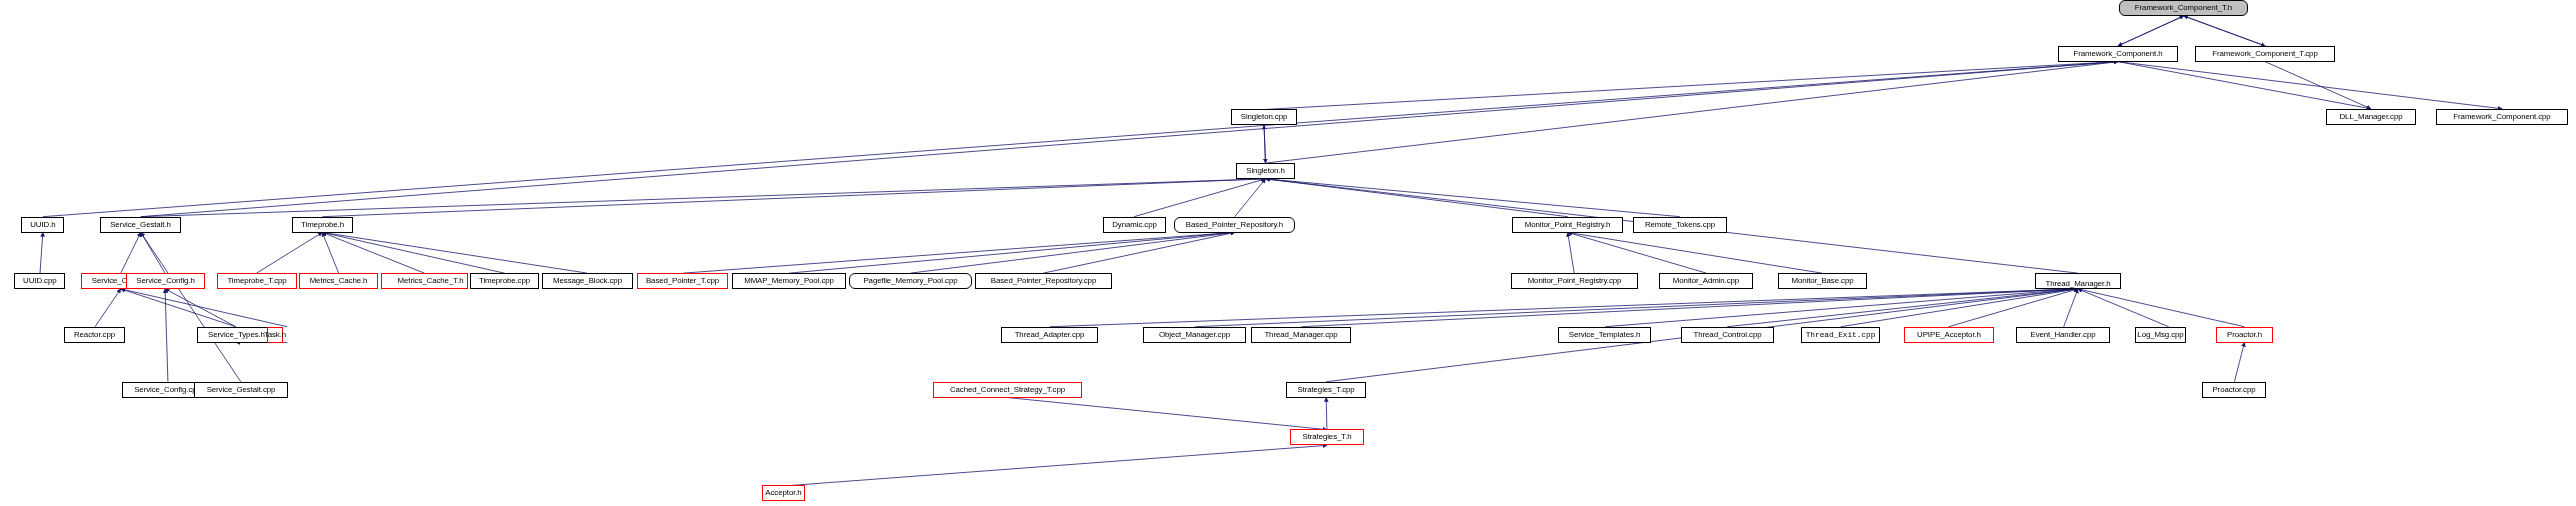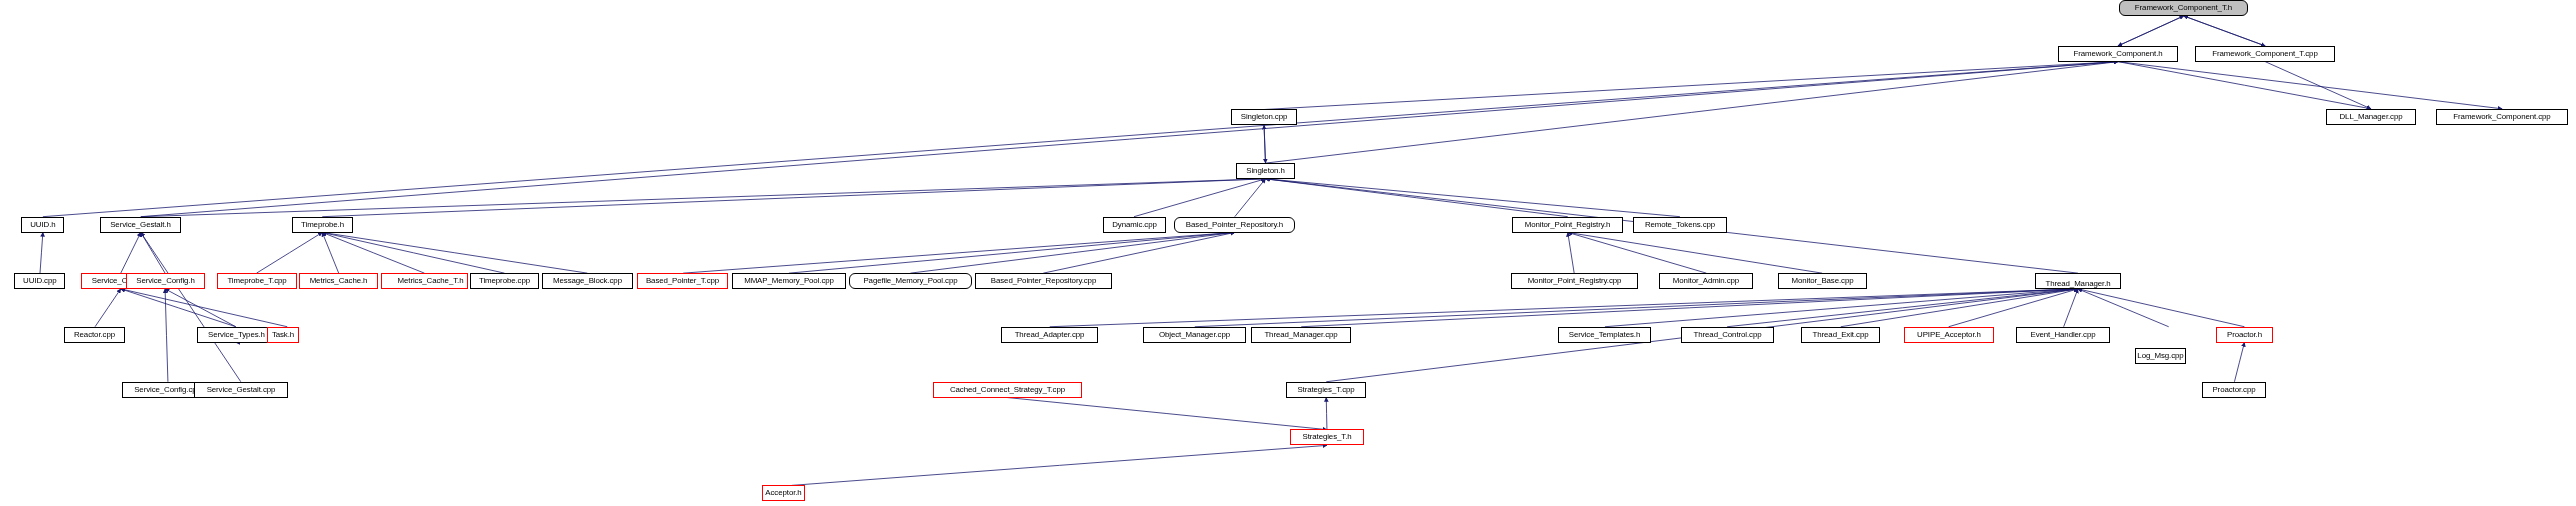--- a/index.html
+++ b/index.html
@@ -211,48 +211,48 @@
       </div>
       <div class="node" style="left: 1778px; top: 273px; width: 89px;">
         <span class="node-label">Monitor_Base.cpp</span>
       </div>
       <div class="node" style="left: 64px; top: 327px; width: 61px;">
         <span class="node-label">Reactor.cpp</span>
       </div>
       <div class="node" style="left: 197px; top: 327px; width: 79px;">
         <span class="node-label">Service_Types.h</span>
       </div>
-      <div class="node red" style="left: 267px; top: 327px; width: 32px;">
+      <div class="node red" style="left: 267px; top: 327px; width: 16px;">
         <span class="node-label">Task.h</span>
       </div>
       <div class="node" style="left: 1001px; top: 327px; width: 97px;">
         <span class="node-label">Thread_Adapter.cpp</span>
       </div>
       <div class="node" style="left: 1143px; top: 327px; width: 103px;">
         <span class="node-label">Object_Manager.cpp</span>
       </div>
       <div class="node" style="left: 1251px; top: 327px; width: 100px;">
         <span class="node-label">Thread_Manager.cpp</span>
       </div>
       <div class="node" style="left: 1558px; top: 327px; width: 93px;">
         <span class="node-label">Service_Templates.h</span>
       </div>
       <div class="node" style="left: 1681px; top: 327px; width: 93px;">
         <span class="node-label">Thread_Control.cpp</span>
       </div>
-      <div class="node" style="left: 1801px; top: 327px; width: 79px;">
+      <div class="node" style="left: 1801px; top: 327px; width: 79px; font-family: Liberation Mono, monospace;">
         <span class="node-label">Thread_Exit.cpp</span>
       </div>
       <div class="node red" style="left: 1904px; top: 327px; width: 90px;">
         <span class="node-label">UPIPE_Acceptor.h</span>
       </div>
       <div class="node" style="left: 2016px; top: 327px; width: 94px;">
         <span class="node-label">Event_Handler.cpp</span>
       </div>
-      <div class="node" style="left: 2135px; top: 327px; width: 51px; margin-top: 21px;">
+      <div class="node" style="left: 2135px; top: 327px; width: 51px;">
         <span class="node-label">Log_Msg.cpp</span>
       </div>
       <div class="node red" style="left: 2216px; top: 327px; width: 57px;">
         <span class="node-label">Proactor.h</span>
       </div>
       <div class="node" style="left: 122px; top: 382px; width: 91px;">
         <span class="node-label">Service_Config.cpp</span>
       </div>
       <div class="node" style="left: 194px; top: 382px; width: 94px;">
         <span class="node-label">Service_Gestalt.cpp</span>

